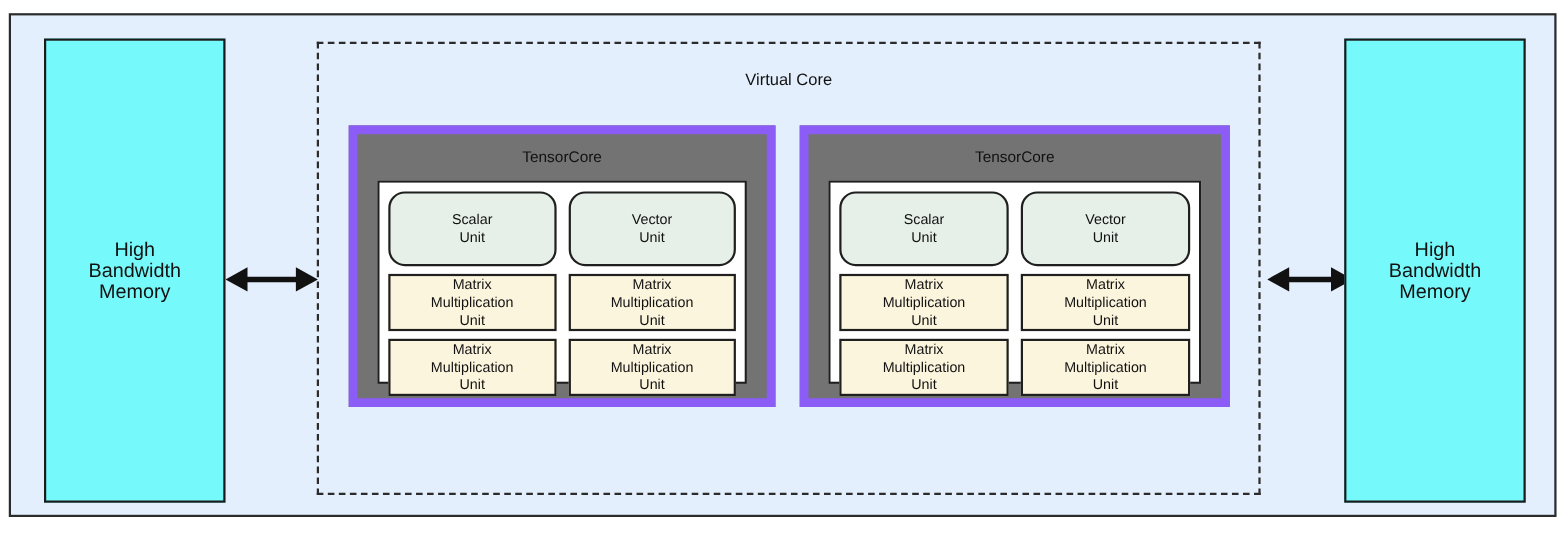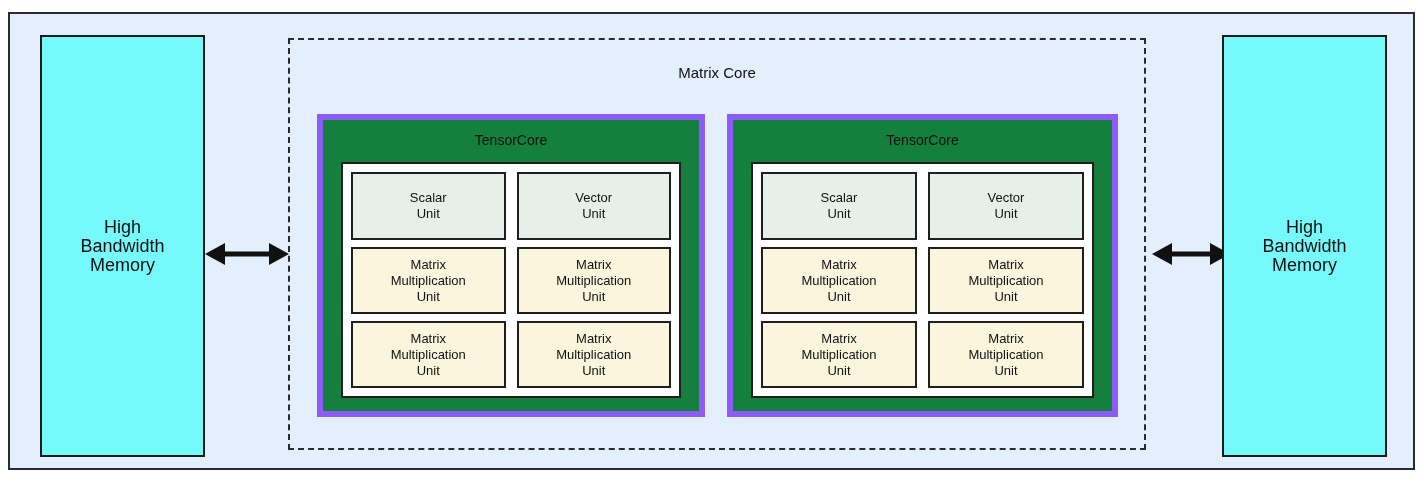--- a/index.html
+++ b/index.html
@@ -81,24 +81,24 @@
     top: 24px;
     text-align: center;
     font-size: 15px;
     color: #111111;
   }
 
   
   .tensorcore {
     position: absolute;
     top: 74px;          
-    height: 303px;      
-    box-sizing: border-box;
-    background: #15803d;
-    border: 6px solid #8b5cf6;
+    height: 256px;      
+    box-sizing: border-box;
+    background: #737373;
+    border: 8px solid #8b5cf6;
   }
   .tc-0 { left: 27px;  width: 388px; }   
   .tc-1 { left: 437px; width: 391px; }   
 
   .tensorcore-title {
     position: absolute;
     left: 0;
     right: 0;
     top: 12px;
     text-align: center;
@@ -135,21 +135,21 @@
     border: 2px solid #1f1f1f;
     display: flex;
     align-items: center;
     justify-content: center;
     text-align: center;
     font-size: 13px;
     line-height: 16px;
     color: #111111;
     white-space: pre-line;
   }
-  .unit-box.kind-scalarvector { background: #e6f0e8; }
+  .unit-box.kind-scalarvector { background: #e6f0e8; border-radius: 15px; }
   .unit-box.kind-matmul       { background: #fcf5dd; text-align: center; }
 </style>
 </head>
 <body>
 
 <div id="canvas">
 
   <div class="chip-frame">
 
     <div class="hbm hbm-left">
@@ -161,21 +161,21 @@
     <div class="arrow arrow-left">
       <svg width="84" height="40" viewBox="0 0 84 40" aria-hidden="true">
         <line x1="14" y1="20" x2="70" y2="20" stroke="#111111" stroke-width="5"></line>
         <polygon points="0,20 20,9 20,31" fill="#111111"></polygon>
         <polygon points="84,20 64,9 64,31" fill="#111111"></polygon>
       </svg>
     </div>
 
     <div class="virtual-core">
 
-      <div class="virtual-core-title">Matrix Core</div>
+      <div class="virtual-core-title">Virtual Core</div>
 
       <div class="tensorcore tc-0">
         <div class="tensorcore-title">TensorCore</div>
 
         <div class="unit-container">
 
           <div class="unit-row row-top">
             <div class="unit-box kind-scalarvector">Scalar
 Unit</div>
             <div class="unit-box kind-scalarvector">Vector

